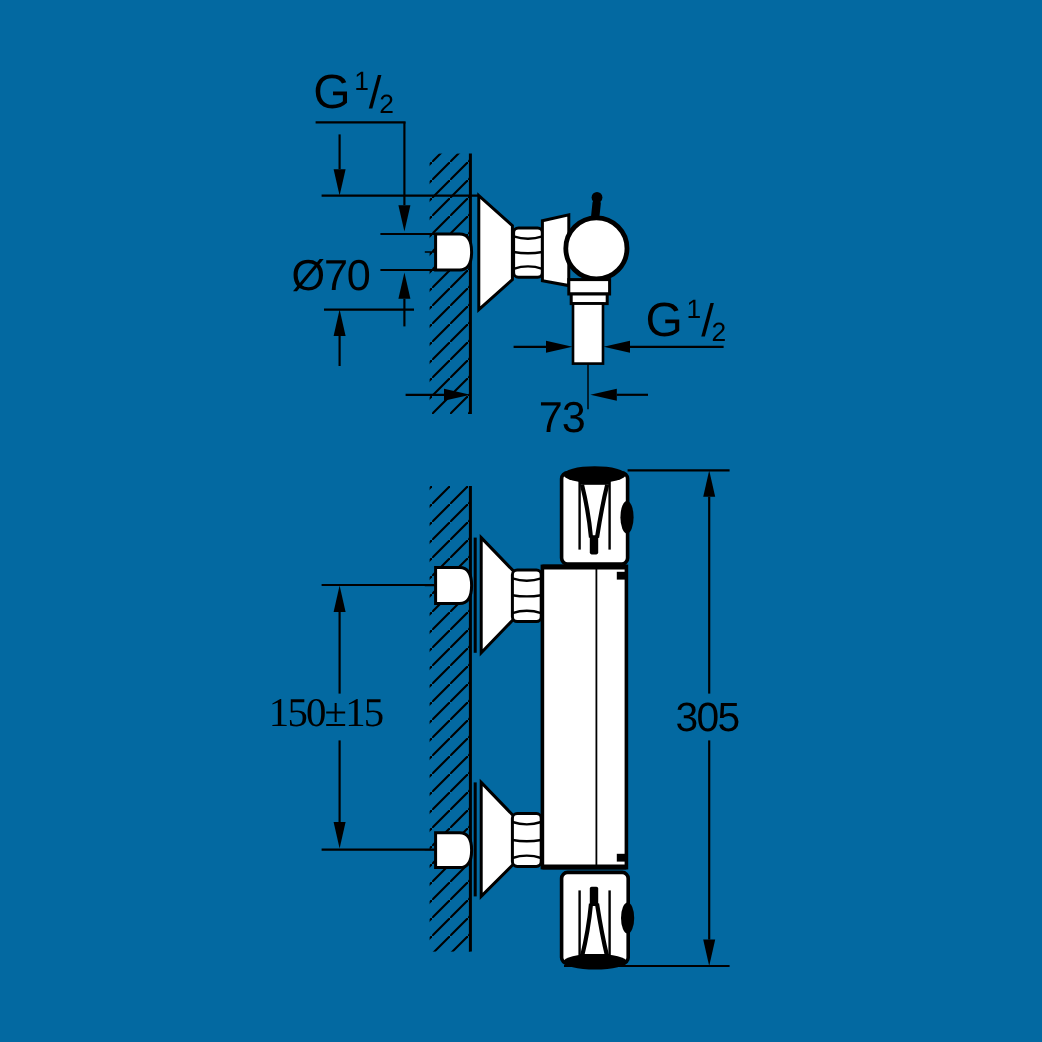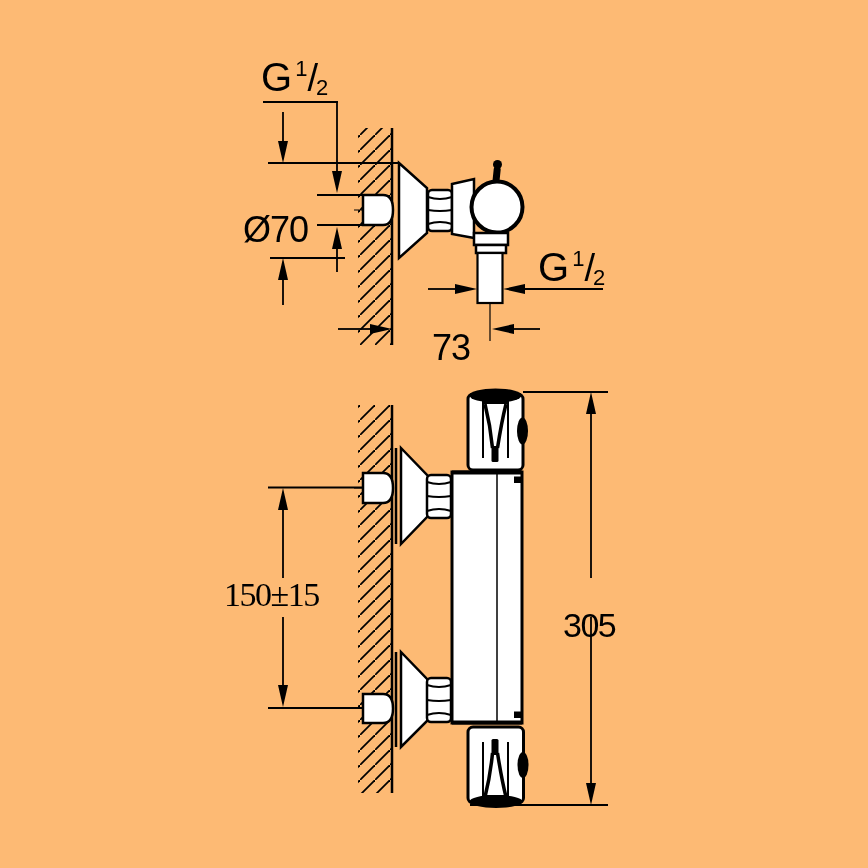--- a/index.html
+++ b/index.html
@@ -1,16 +1,16 @@
 <!DOCTYPE html>
 <html><head>
 <meta charset="utf-8">
 <style>
   html,body{margin:0;padding:0;background:#fff;}
-  .canvas{position:relative;width:868px;height:868px;background:#fdba74;overflow:hidden;
+  .canvas{position:relative;width:868px;height:868px;background:#0369a1;overflow:hidden;
           font-family:"Liberation Sans", sans-serif;color:#000;}
   .canvas svg{position:absolute;left:0;top:0;}
   .label{position:absolute;color:#000;white-space:nowrap;line-height:1;
          font-family:"Liberation Sans", sans-serif;}
   .lbl-36{font-size:36px;letter-spacing:-1px;margin-top:22px;}
   .lbl-34{font-size:34px;letter-spacing:-1.5px;}
   .ghalf{font-size:40px;letter-spacing:0;}
   .ghalf sup{font-size:22px;vertical-align:15px;letter-spacing:0;margin-left:3px;}
   .ghalf .slash{font-size:38px;letter-spacing:-2px;}
   .ghalf sub{font-size:22px;vertical-align:-4px;letter-spacing:0;}
@@ -172,21 +172,21 @@
       <rect x="491.5" y="739" width="7" height="16" rx="1.5" fill="#000" stroke="none"></rect>
       <ellipse cx="523" cy="765" rx="5.5" ry="13" fill="#000" stroke="none"></ellipse>
     </g>
   </g>
 </svg>
 
 <div class="label ghalf" style="left:261px;top:57px;"><span>G</span><sup>1</sup><span class="slash">/</span><sub>2</sub></div>
 
 <div class="label lbl-36" style="left:243px;top:190px;">Ø70</div>
 
-<div class="label lbl-36" style="left:432px;top:308px;">73</div>
+<div class="label lbl-36" style="left:449px;top:308px;">73</div>
 
 <div class="label ghalf" style="left:538px;top:247px;"><span>G</span><sup>1</sup><span class="slash">/</span><sub>2</sub></div>
 
 <div class="label lbl-34" style="left:224px;top:578px;font-family:Liberation Serif, serif;">150±15</div>
 
-<div class="label lbl-34" style="left:563px;top:608px;">305</div>
+<div class="label lbl-34" style="left:563px;top:581px;">305</div>
 
 </div>
 
 </body></html>

